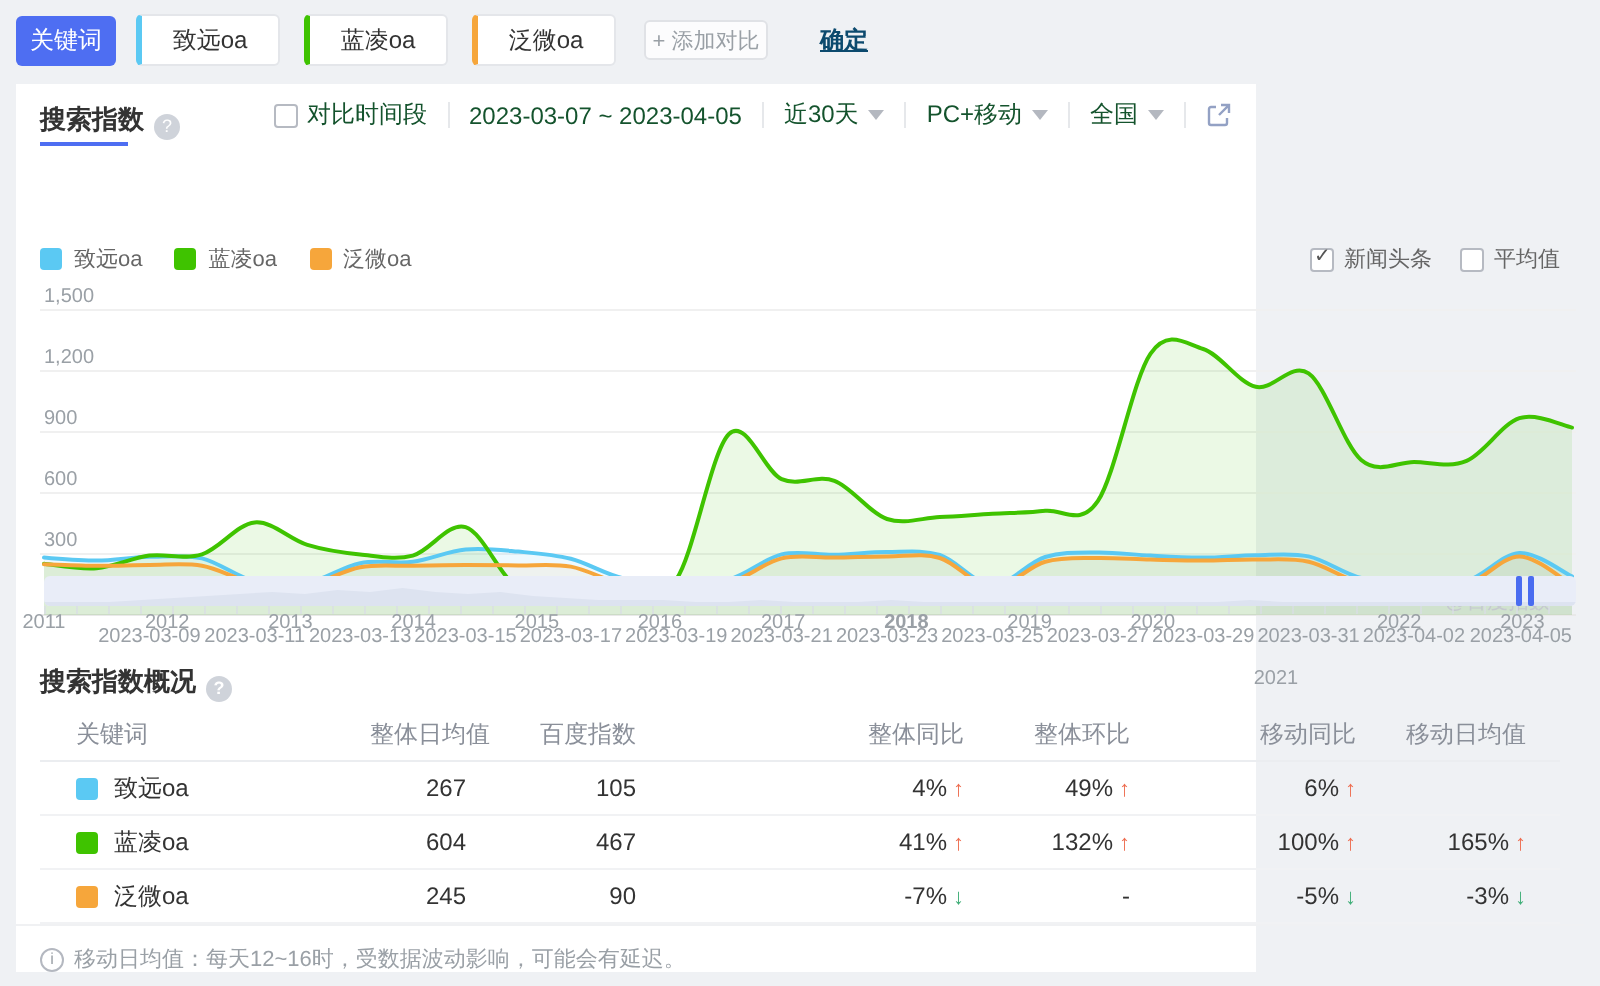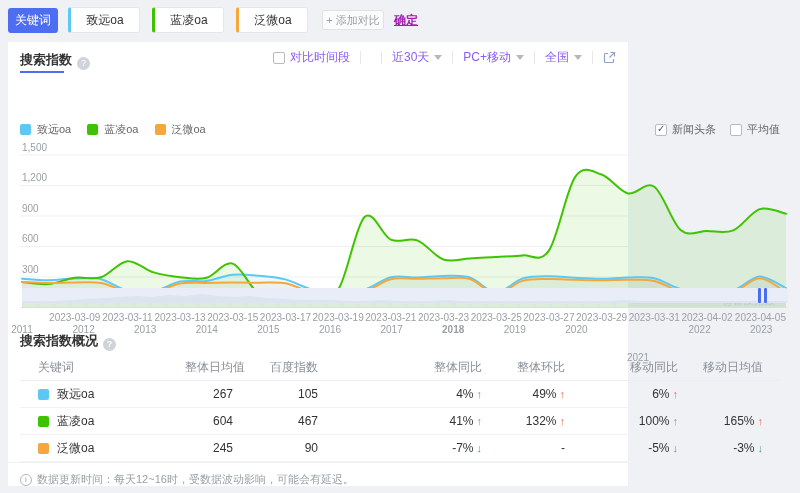--- a/index.html
+++ b/index.html
@@ -4,31 +4,31 @@
 <style>
   * { margin:0; padding:0; box-sizing:border-box; }
   html,body { width:800px; height:493px; }
   body { background:#eff1f4; font-family:"Liberation Sans","DejaVu Sans",sans-serif; position:relative; overflow:hidden; font-size:12px; color:#333; }
 
   
   .toolbar { position:absolute; top:0; left:0; width:800px; height:40px; display:flex; align-items:center; padding-left:8px; }
   .kw-btn { width:50px; height:25px; background:#4e6ef2; color:#fff; border-radius:3px; display:flex; align-items:center; justify-content:center; font-size:12px; cursor:pointer; margin-right:10px; }
   .kw-chip { width:72px; height:26px; background:#fff; border:1px solid #e4e6ea; border-radius:3px; display:flex; align-items:center; justify-content:center; font-size:12px; color:#333; margin-right:12px; cursor:pointer; }
   .add-btn { width:62px; height:20px; background:#fcfcfd; border:1px solid #e0e2e6; border-radius:3px; color:#9aa0a6; font-size:11px; display:flex; align-items:center; justify-content:center; margin-left:2px; cursor:pointer; white-space:nowrap; }
-  .confirm { color:#a21caf; font-weight:bold; margin-left:10px; cursor:pointer;text-decoration:underline; }
+  .confirm { color:#0c4a6e; font-weight:bold; margin-left:26px; cursor:pointer;text-decoration:underline; }
 
   
   .card { position:absolute; left:8px; top:42px; width:620px; height:444px; background:#fff; }
 
   .panel-head { position:relative; height:34px; padding:9px 12px 0 12px; }
   .panel-title { font-size:13px; font-weight:bold; color:#333; }
   .tab-underline { position:absolute; left:12px; top:29px; width:44px; height:2px; background:#4e6ef2; }
   .qmark { width:13px; height:13px; border-radius:50%; background:#cfd3da; color:#fff; font-size:9px; display:inline-flex; align-items:center; justify-content:center; margin-left:5px; vertical-align:-2px; }
 
-  .head-right { position:absolute; right:12px; top:7px; display:flex; align-items:center; font-size:12px; color:#8b5cf6; }
+  .head-right { position:absolute; right:12px; top:7px; display:flex; align-items:center; font-size:12px; color:#14532d; }
   .divider { width:1px; height:13px; background:#e6e8eb; margin:0 10px; }
   .cb { width:12px; height:12px; border:1px solid #b6bac2; border-radius:2px; background:#fff; display:inline-block; position:relative; margin-right:5px; vertical-align:-2px; cursor:pointer; }
   .cb.checked::after { content:"✓"; position:absolute; left:1px; top:-2px; font-size:10px; color:#555; font-weight:bold; }
   .caret { display:inline-block; width:0; height:0; border-left:4px solid transparent; border-right:4px solid transparent; border-top:5px solid #b4b8c0; margin-left:5px; vertical-align:1px; }
   .ctrl { display:flex; align-items:center; cursor:pointer; }
 
   
   .legend-row { position:absolute; left:12px; top:80px; width:760px; display:flex; align-items:center; }
   .legend-item { display:flex; align-items:center; margin-right:16px; cursor:pointer; }
   .legend-sq { width:11px; height:11px; border-radius:2px; margin-right:6px; }
@@ -38,21 +38,21 @@
 
   
   .chart-wrap { position:absolute; left:12px; top:96px; width:768px; height:190px; }
 
   
   .slider { position:absolute; left:14px; top:246px; width:766px; height:15px; background:#e9edf8; border-radius:3px; overflow:hidden; cursor:pointer; }
   .slider svg { display:block; }
   .handle { position:absolute; top:246px; width:3px; height:15px; background:#4a6cf0; border-radius:1px; cursor:ew-resize; }
   .tickstrip { position:absolute; left:14px; top:261px; width:766px; height:4px;
       background:repeating-linear-gradient(90deg,#d9dde5 0 1px,transparent 1px 16px); opacity:.7; }
-  .years { position:absolute; left:14px; top:282px; width:766px; height:13px; }
+  .years { position:absolute; left:14px; top:264px; width:766px; height:13px; }
   .years span { position:absolute; transform:translateX(-50%); font-size:10px; color:#9aa0a6; }
 
   
   .ov-title { position:absolute; left:12px; top:290px; font-size:13px; font-weight:bold; color:#333; }
   .table { position:absolute; left:12px; top:312px; width:760px; }
   .t-row { display:grid; grid-template-columns:165px 48px 85px 164px 83px 113px 85px; align-items:center; height:27px; border-bottom:1px solid #f1f2f4; }
   .t-row.head { color:#8a8f99; font-size:12px; border-bottom:1px solid #ebedf0; }
   .t-cell { text-align:right; font-size:12px; white-space:nowrap; }
   .t-cell.kw { text-align:left; display:flex; align-items:center; padding-left:18px; }
   .kw-sq { width:11px; height:11px; border-radius:2px; margin-right:8px; }
@@ -83,20 +83,21 @@
   <div class="panel-head">
     <span class="panel-title">搜索指数</span><span class="qmark">?</span>
     <div class="tab-underline"></div>
 
     <div class="head-right">
       <span class="ctrl">
           <span class="cb"></span>
           <span>对比时间段</span>
         </span>
       <span class="divider"></span>
+      <span class="ctrl">2023-03-07 ~ 2023-04-05</span>
       <span class="divider"></span>
       <span class="ctrl">
           <span>近30天</span>
           <span class="caret"></span>
         </span>
       <span class="divider"></span>
       <span class="ctrl">
           <span>PC+移动</span>
           <span class="caret"></span>
         </span>
@@ -245,15 +246,15 @@
         <div class="t-cell"><span>90</span></div>
         <div class="t-cell"><span>-7%</span><span class="arrow" style="color: rgb(63, 174, 119);">↓</span></div>
         <div class="t-cell"><span>-</span></div>
         <div class="t-cell"><span>-5%</span><span class="arrow" style="color: rgb(63, 174, 119);">↓</span></div>
         <div class="t-cell"><span>-3%</span><span class="arrow" style="color: rgb(63, 174, 119);">↓</span></div>
       </div>
     </div>
 
   <div class="footnote">
     <span class="info-ic">i</span>
-    <span>数据更新时间：每天12~16时，受数据波动影响，可能会有延迟。</span>
+    <span>移动日均值：每天12~16时，受数据波动影响，可能会有延迟。</span>
   </div>
 </div>
 
 </body></html>

